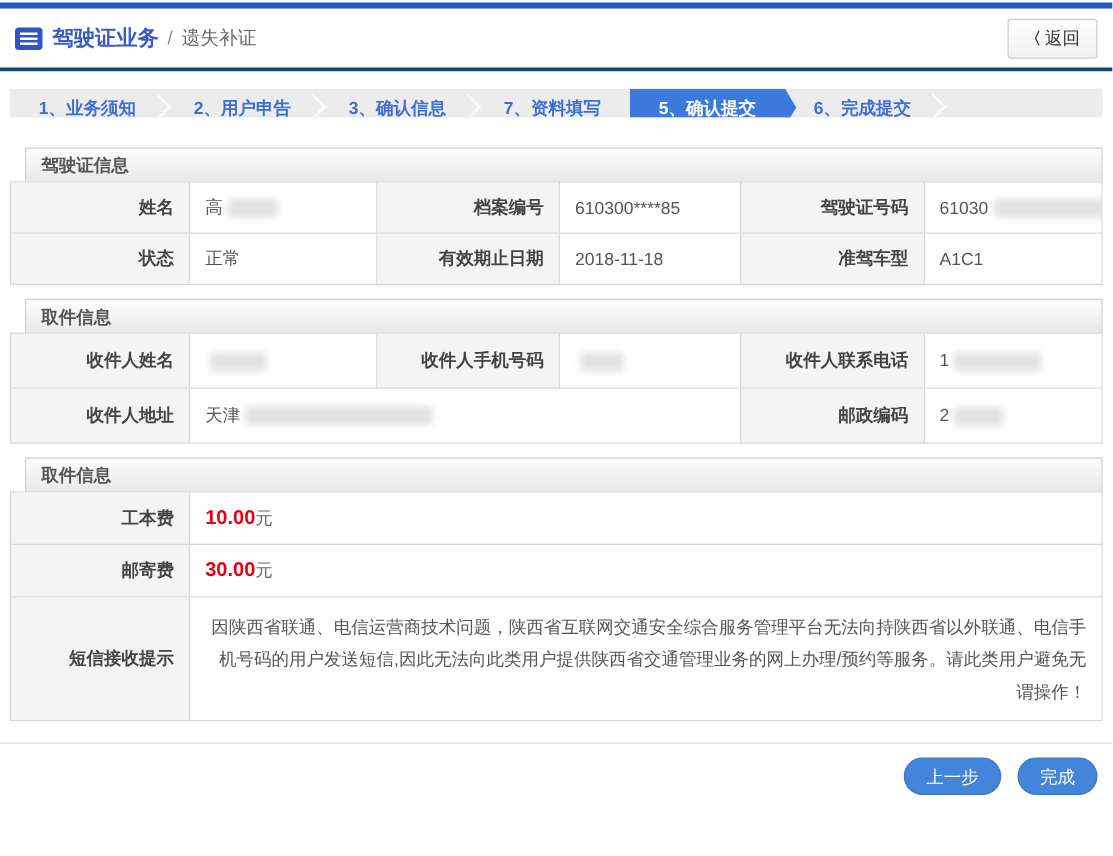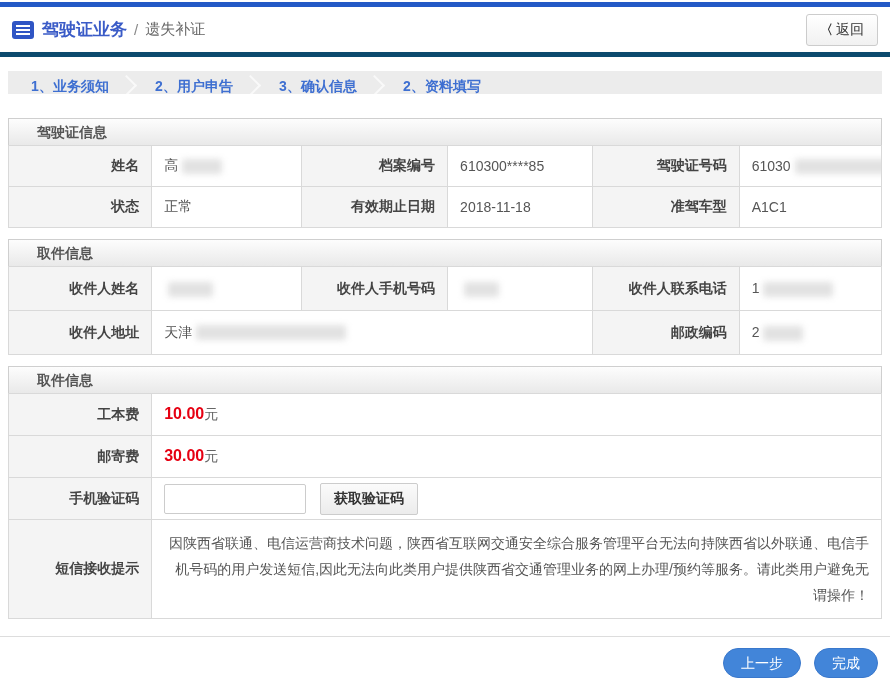--- a/index.html
+++ b/index.html
@@ -12,21 +12,21 @@
     font-size:14px;
     overflow:hidden;
   }
   
   .top-accent { height:5px; background:#2359c6; margin-top:2px; }
 
   
   .page-header {
     display:flex; align-items:center;
     height:50px; padding:0 12px;
-    border-bottom:5px solid #0c4a6e;
+    border-bottom:3px solid #0c4a6e;
     background:#fff;
   }
   .hdr-icon {
     width:22px; height:18px; border-radius:3px;
     background:#2f55c4; position:relative; flex:0 0 auto;
   }
   .hdr-icon:before {
     content:''; position:absolute; left:4px; top:4px;
     width:14px; height:2px; background:#fff;
     box-shadow:0 4px 0 #fff, 0 8px 0 #fff;
@@ -71,22 +71,22 @@
   }
   .steps-tail { flex:1 1 auto; }
 
   
   .section { margin:11px 8px 0; }
   .section.first { margin-top:24px; }
   .section-header {
     height:28px; line-height:27px;
     background:linear-gradient(#fdfdfd,#e9e9e9);
     border:1px solid #cfcfcf;
-    padding:0 28px;
-    color:#555; font-weight:bold; font-size:14px;
+    padding:0 12px;
+    color:#555; font-weight:bold; font-size:14px;margin-left:12px;
   }
   table.info-table {
     width:100%; border-collapse:collapse; table-layout:fixed;
     margin-top:-1px; background:#fff;
   }
   .info-table td {
     border:1px solid #d9d9d9;
     height:41px; padding:0 12px;
     font-size:14px; overflow:hidden; white-space:nowrap;
   }
@@ -162,21 +162,28 @@
   </div>
   <div class="step">
     <span>2、用户申告</span>
     <i class="sep-chev"></i>
   </div>
   <div class="step">
     <span>3、确认信息</span>
     <i class="sep-chev"></i>
   </div>
   <div class="step">
-    <span>2、资料填写</span>
+    <span>7、资料填写</span>
+  </div>
+  <div class="step active">
+    <span>5、确认提交</span>
+  </div>
+  <div class="step">
+    <span>6、完成提交</span>
+    <i class="sep-chev"></i>
   </div>
   <div class="steps-tail"></div>
 </div>
 
 <div class="section first">
   <div class="section-header">驾驶证信息</div>
   <table class="info-table">
     <colgroup>
         <col style="width:16.4%">
         <col style="width:17.2%">
@@ -272,27 +279,20 @@
         <span class="fee-amount">10.00</span><span class="fee-unit">元</span>
       </td>
     </tr>
     <tr>
       <td class="lbl">邮寄费</td>
       <td class="val">
         <span class="fee-amount">30.00</span><span class="fee-unit">元</span>
       </td>
     </tr>
     <tr>
-      <td class="lbl">手机验证码</td>
-      <td class="val">
-        <input class="verify-input" type="text" value="" style="">
-        <button class="code-btn">获取验证码</button>
-      </td>
-    </tr>
-    <tr>
       <td class="lbl">短信接收提示</td>
       <td class="val notice-cell">因陕西省联通、电信运营商技术问题，陕西省互联网交通安全综合服务管理平台无法向持陕西省以外联通、电信手机号码的用户发送短信,因此无法向此类用户提供陕西省交通管理业务的网上办理/预约等服务。请此类用户避免无谓操作！</td>
     </tr>
   </tbody>
     </table>
 </div>
 
 <div class="footer-divider"></div>
 <div class="footer">
   <button class="btn-primary">上一步</button>

